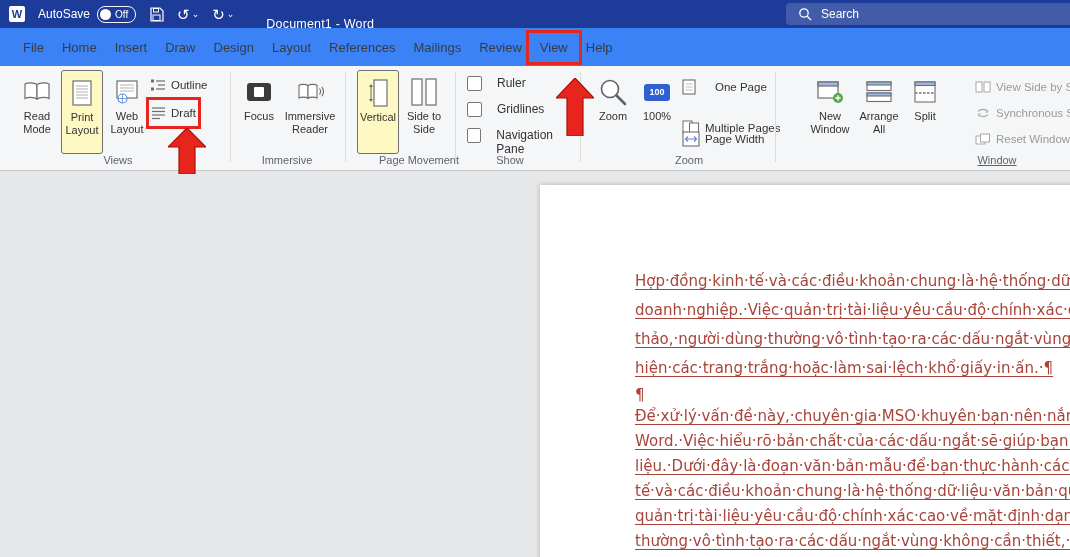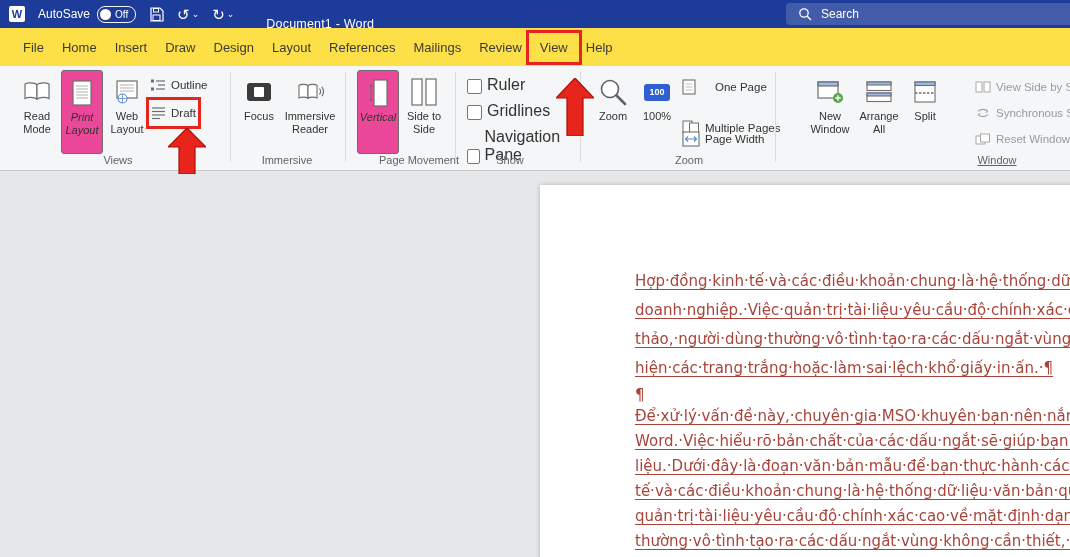--- a/index.html
+++ b/index.html
@@ -16,37 +16,37 @@
   .knob{width:11px;height:11px;border-radius:50%;background:#fff;margin-left:2px;}
   .tstate{font-size:10px;margin-left:4px;color:#fff;}
   .tbico{margin-left:13px;display:flex;align-items:center;cursor:pointer;}
   .glyph{color:#fff;font-size:15px;line-height:15px;cursor:pointer;}
   .chev{color:#fff;font-size:9px;line-height:9px;margin-left:2px;cursor:pointer;}
   .doctitle{margin-left:32px;font-size:12.5px;letter-spacing:.2px;margin-top:19px;}
   .searchbar{position:absolute;left:786px;top:3px;right:0;height:22px;background:rgba(255,255,255,.17);
              border-radius:4px 0 0 4px;display:flex;align-items:center;padding-left:12px;gap:9px;
              color:#fff;font-size:12px;cursor:text;}
   
-  .menubar{position:absolute;top:28px;left:0;width:100%;height:38px;background:#fde047;
+  .menubar{position:absolute;top:28px;left:0;width:100%;height:38px;background:#3b82f6;
            display:flex;align-items:center;padding-left:14px;box-sizing:border-box;}
   .tab{padding:5px 9px;font-size:13px;color:#3b3b3b;cursor:pointer;white-space:nowrap;}
   .annot-box{outline:3px solid #e8251c;outline-offset:2px;}
   
   .ribbon{position:absolute;top:66px;left:0;width:100%;height:105px;background:#f5f6f7;
           border-bottom:1px solid #c9c9c9;box-sizing:border-box;}
   .rgroup{position:absolute;top:0;height:104px;}
   .vsep{position:absolute;top:6px;bottom:8px;width:1px;background:#dcdcdc;}
   .grouplabel{position:absolute;bottom:4px;font-size:11px;color:#5f6368;transform:translateX(-50%);white-space:nowrap;}
   .bigbtn{position:absolute;top:4px;width:42px;min-height:84px;display:flex;flex-direction:column;align-items:center;
           font-size:11px;color:#333;text-align:center;line-height:13px;border-radius:3px;cursor:pointer;box-sizing:border-box;}
   .bigbtn .bicon{height:36px;display:flex;align-items:center;justify-content:center;margin-top:4px;}
-  .bigbtn.selected{border:1px solid #6e6e6e;background:#ec4899;font-style:italic;}
+  .bigbtn.selected{border:1px solid #6e6e6e;background:#fef9c3;}
   .smallbtn{position:absolute;height:22px;display:flex;align-items:center;gap:5px;font-size:11.5px;color:#333;
             white-space:nowrap;cursor:pointer;}
-  .checkrow{position:absolute;display:flex;align-items:flex-end;gap:5px;font-size:16px;color:#333;cursor:pointer;}
+  .checkrow{position:absolute;display:flex;align-items:flex-start;gap:15px;font-size:12px;color:#333;cursor:pointer;}
   .cb{width:13px;height:13px;border:1px solid #767676;border-radius:2px;background:#fff;}
   .icon100{width:26px;height:17px;background:#2f5fd0;border-radius:3px;color:#fff;font-size:9px;font-weight:bold;
            display:flex;align-items:center;justify-content:center;}
   .disabled{color:#9a9a9a !important;}
   
   .docarea{position:absolute;top:171px;left:0;width:100%;height:386px;background:#e6e7e8;overflow:hidden;}
   .page{position:absolute;left:540px;top:14px;width:640px;height:560px;background:#fff;
         box-shadow:0 0 5px rgba(0,0,0,.22);}
   .docline{position:absolute;left:95px;white-space:nowrap;font-size:15px;color:#a8443a;
            font-family:"DejaVu Sans",sans-serif;text-decoration:underline;text-decoration-color:#a8443a;text-underline-offset:3px;}

